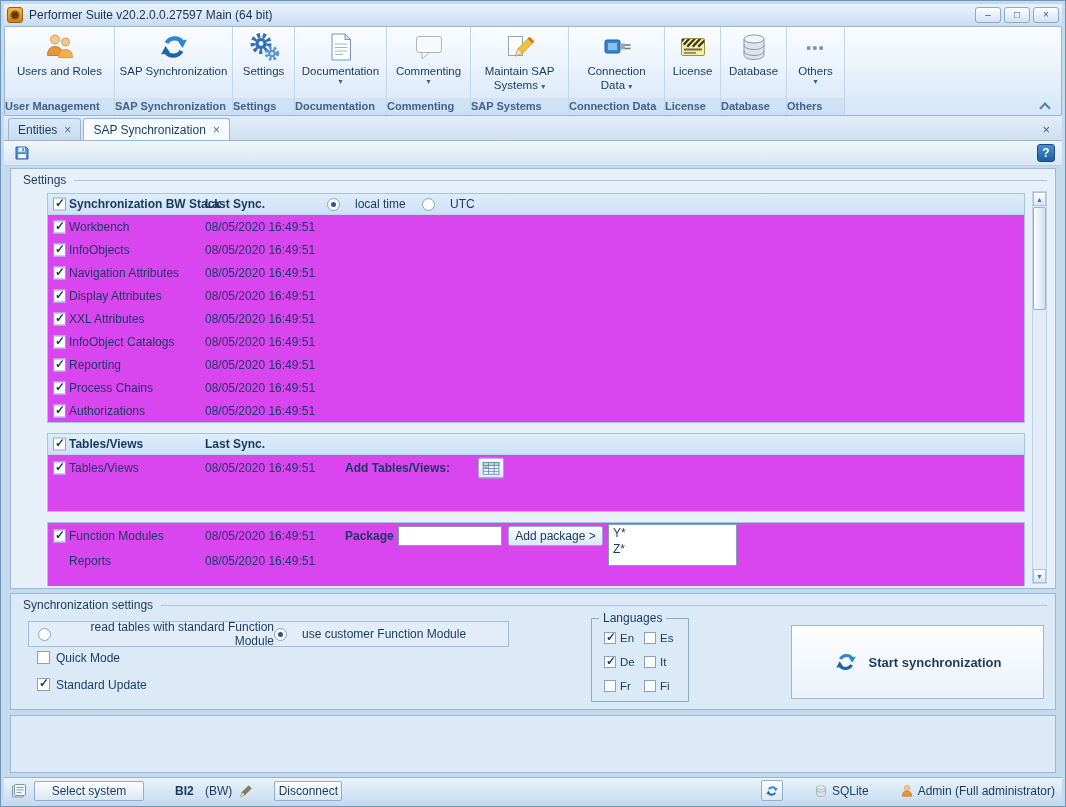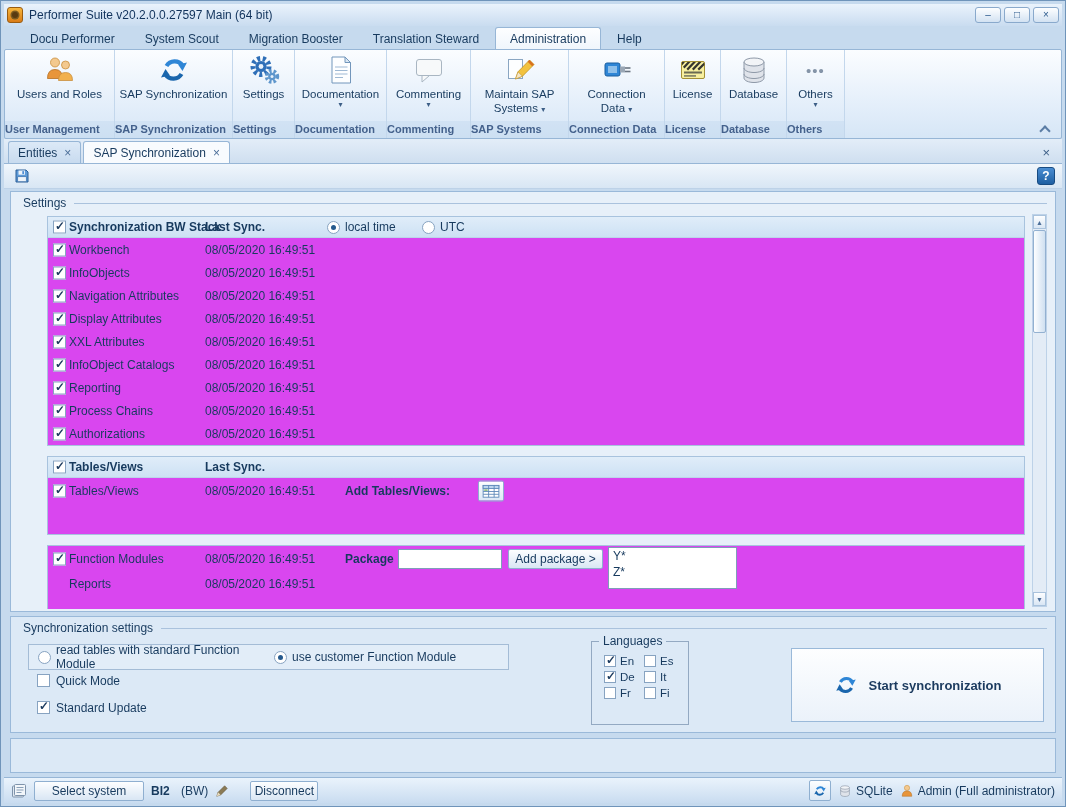--- a/index.html
+++ b/index.html
@@ -78,21 +78,21 @@
   .at-x1{left:297px;} .at-btn{left:430px;}
   .at-input{left:350px;} .at-addpkg{left:460px;}
   .at-list{left:560px;top:1px;transform:none;}
   .bold{font-weight:bold;}
   
   .cb{width:13px;height:13px;border:1px solid #87a3c1;background:#fff;display:inline-block;position:relative;flex:none;}
   .cb.checked::after{content:"✓";position:absolute;left:1px;top:-3px;font-size:12px;font-weight:bold;color:#1b3a5e;}
   .cb.small{width:12px;height:12px;}
   .radio{width:13px;height:13px;border:1px solid #87a3c1;border-radius:50%;background:#fff;display:inline-block;position:relative;flex:none;}
   .radio.selected::after{content:"";position:absolute;left:3px;top:3px;width:5px;height:5px;border-radius:50%;background:#24598d;}
-  .radio-wrap{display:flex;align-items:center;gap:5px;}
+  .radio-wrap{display:flex;align-items:center;gap:15px;text-align:right;}
   
   .txt-input{width:104px;height:20px;border:1px solid #7f9db9;background:#fff;padding:0 3px;
     font-family:"Liberation Sans",sans-serif;font-size:12px;color:#173a5e;}
   .std-btn{height:20px;border:1px solid #8fafd0;border-radius:2px;background:linear-gradient(#fdfeff,#d9e6f4);
     font-family:"Liberation Sans",sans-serif;font-size:12px;color:#173a5e;display:inline-flex;
     align-items:center;justify-content:center;padding:0 8px;}
   .icon-btn{width:26px;height:21px;border:1px solid #8fafd0;border-radius:2px;
     background:linear-gradient(#fdfeff,#dce8f5);display:inline-flex;align-items:center;justify-content:center;}
   .pkg-list{width:129px;height:42px;border:1px solid #7f9db9;background:#fff;overflow:hidden;}
   .pkg-item{height:16px;line-height:16px;padding-left:4px;font-size:12px;}
@@ -107,58 +107,50 @@
     background:linear-gradient(90deg,#fdfeff,#cfe0f1);border:1px solid #93b1d1;border-radius:2px;}
   
   .sync-panel{margin:4px 6px 0;height:117px;flex:none;border:1px solid #9ab9d9;background:#dce9f6;
     position:relative;padding:2px 8px 0;}
   .readmode-box{position:absolute;left:17px;top:27px;width:481px;height:26px;border:1px solid #a4bcd6;
     background:#e2edf8;display:flex;align-items:center;padding:0 9px;}
   .readmode-box .radio-wrap:first-child{width:236px;}
   .chk-line{position:absolute;display:flex;align-items:flex-start;gap:6px;}
   .lang-box{position:absolute;left:580px;top:24px;width:98px;height:84px;border:1px solid #93a9c2;}
   .lang-legend{position:absolute;left:7px;top:-8px;background:#dce9f6;padding:0 4px;font-size:12px;}
-  .lang-grid{display:grid;grid-template-columns:1fr 1fr;row-gap:4px;padding:13px 4px 4px 12px;}
+  .lang-grid{display:grid;grid-template-columns:1fr 1fr;row-gap:12px;padding:13px 4px 4px 12px;}
   .lang-item{display:flex;align-items:center;gap:4px;font-size:11.5px;}
   .start-btn{position:absolute;left:780px;top:31px;width:253px;height:74px;border:1px solid #9ab9d9;
     background:linear-gradient(#fdfeff,#ebf2fa);display:flex;align-items:center;justify-content:center;gap:11px;}
   .start-label{font-weight:bold;font-size:13px;color:#1b3a5e;}
   
   .empty-strip{flex:1;margin:5px 6px 0;border:1px solid #9ab9d9;background:#dce9f6;min-height:24px;}
   
   .statusbar{height:26px;flex:none;margin-top:4px;display:flex;align-items:center;gap:7px;padding:0 7px;
     background:linear-gradient(#eaf3fc,#c9dcf0);border-top:1px solid #97b6d6;}
   .sb-spacer{flex:1;}
-  .sb-text{font-size:12px;color:#173a5e;display:flex;align-items:center;gap:4px;}
+  .sb-text{font-size:12px;color:#173a5e;display:flex;align-items:center;gap:4px;margin-left:24px;}
   .icon16{width:16px;height:16px;flex:none;}
   .icon14{width:14px;height:14px;flex:none;}
 </style>
 </head>
 <body>
 
 <div class="window">
 
   <div class="titlebar">
     <span class="app-icon"></span>
     <span class="title-text">Performer Suite v20.2.0.0.27597 Main (64 bit)</span>
     <span class="win-controls">
       <span class="win-btn">–</span>
       <span class="win-btn">□</span>
       <span class="win-btn">×</span>
     </span>
   </div>
 
-  <div class="menubar">
-    <div class="menu-tab">Docu Performer</div>
-    <div class="menu-tab">System Scout</div>
-    <div class="menu-tab">Migration Booster</div>
-    <div class="menu-tab">Translation Steward</div>
-    <div class="menu-tab active">Administration</div>
-    <div class="menu-tab">Help</div>
-  </div>
 
   <div class="ribbon">
 
     <div class="rgroup" style="width:110px">
       <div class="rgroup-content">
         <div class="rbtn">
           <svg class="icon32" viewBox="0 0 32 32">
             <circle cx="11" cy="8.5" r="4.5" fill="#f3c98f" stroke="#c98f3f" stroke-width="0.8"></circle>
             <path d="M3.5 24.5 q0-9 7.5-9 t7.5 9 z" fill="#e8953a" stroke="#b56f22" stroke-width="0.8"></path>
             <circle cx="21.5" cy="11" r="4" fill="#f3c98f" stroke="#c98f3f" stroke-width="0.8"></circle>

